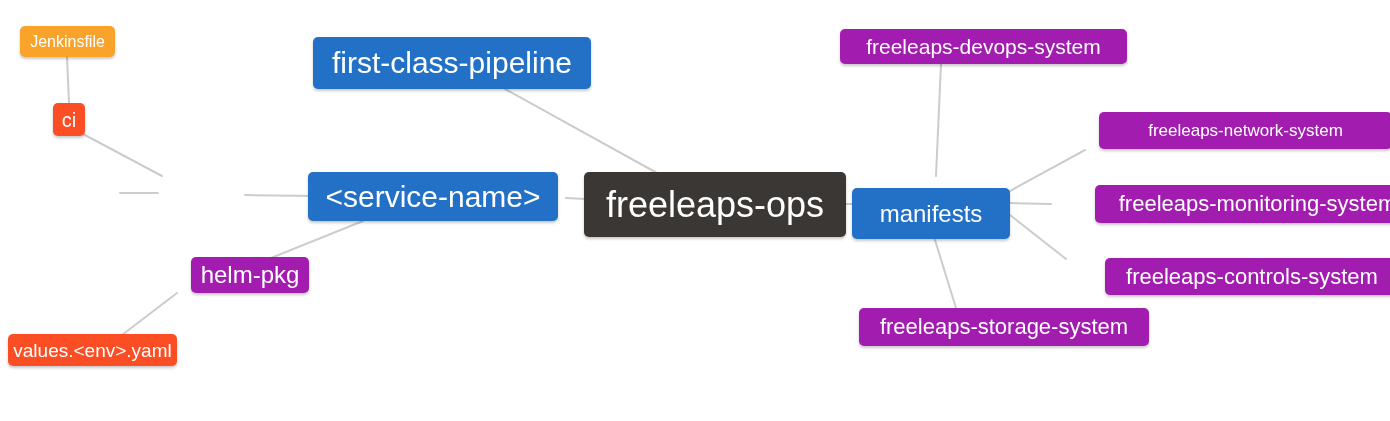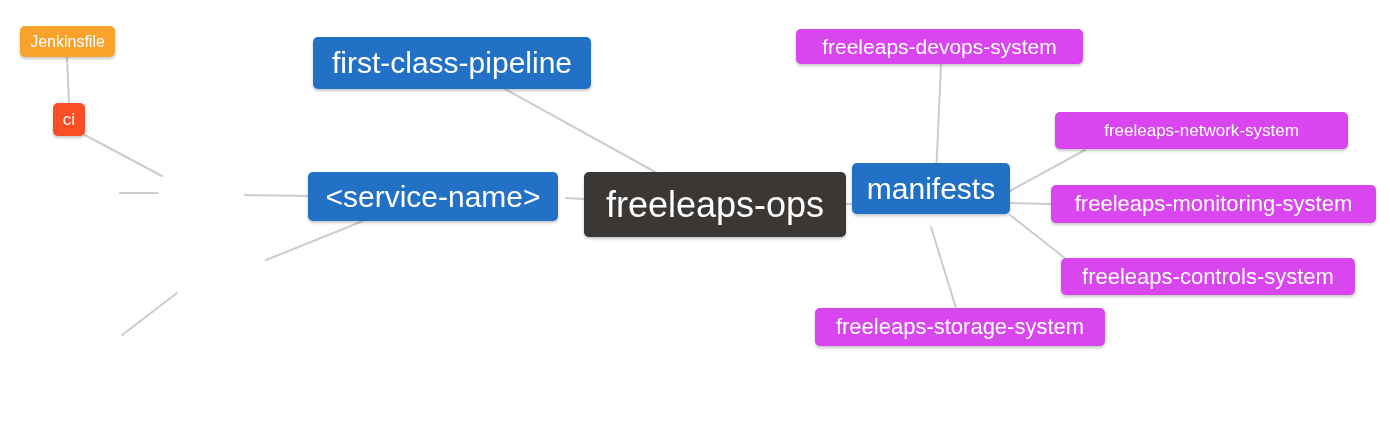--- a/index.html
+++ b/index.html
@@ -31,21 +31,21 @@
     color: #ffffff;
     border-radius: 5px;
     box-shadow: 0 2px 3px rgba(0,0,0,0.22);
     white-space: nowrap;
     box-sizing: border-box;
     cursor: pointer;
     line-height: 1;
   }
   .lv-root { background: #3b3734; }
   .lv-blue { background: #2271c6; }
-  .lv-green { background: #d946ef; }
+  .lv-green { background: #a21caf; margin-left: 44px; }
   .lv-red { background: #fb4e24; }
   .lv-amber { background: #f9a32b; }
 </style>
 </head>
 <body>
 
 <div id="canvas">
 
   <svg id="edges" viewBox="0 0 1390 421" xmlns="http://www.w3.org/2000/svg">
     <line x1="67" y1="57" x2="69" y2="103"></line>
@@ -59,37 +59,39 @@
     <line x1="846" y1="204" x2="852" y2="204"></line>
     <line x1="936" y1="176" x2="941" y2="64"></line>
     <line x1="1010" y1="191" x2="1085" y2="150"></line>
     <line x1="1010" y1="203" x2="1051" y2="204"></line>
     <line x1="1010" y1="215" x2="1066" y2="259"></line>
     <line x1="931" y1="227" x2="956" y2="308"></line>
   </svg>
 
   <div class="node lv-amber" style="left:20px;top:26px;width:95px;height:31px;font-size:16px">Jenkinsfile</div>
 
-  <div class="node lv-red" style="left:53px;top:103px;width:32px;height:33px;font-size:17px">ci</div>
+  <div class="node lv-red" style="left:53px;top:103px;width:32px;height:33px;font-size:20px">ci</div>
 
 
 
   <div class="node lv-blue" style="left:308px;top:172px;width:250px;height:49px;font-size:30px">&lt;service-name&gt;</div>
 
   <div class="node lv-blue" style="left:313px;top:37px;width:278px;height:52px;font-size:30px">first-class-pipeline</div>
 
   <div class="node lv-root" style="left:584px;top:172px;width:262px;height:65px;font-size:36px">freeleaps-ops</div>
 
-  <div class="node lv-blue" style="left:852px;top:163px;width:158px;height:51px;font-size:30px">manifests</div>
+  <div class="node lv-blue" style="left:852px;top:188px;width:158px;height:51px;font-size:24px">manifests</div>
 
   <div class="node lv-green" style="left:796px;top:29px;width:287px;height:35px;font-size:21px">freeleaps-devops-system</div>
 
   <div class="node lv-green" style="left:1055px;top:112px;width:293px;height:37px;font-size:17px">freeleaps-network-system</div>
 
   <div class="node lv-green" style="left:1051px;top:185px;width:325px;height:38px;font-size:22px">freeleaps-monitoring-system</div>
 
   <div class="node lv-green" style="left:815px;top:308px;width:290px;height:38px;font-size:22px">freeleaps-storage-system</div>
 
   <div class="node lv-green" style="left:1061px;top:258px;width:294px;height:37px;font-size:22px">freeleaps-controls-system</div>
 
+  <div class="node lv-green" style="left:147px;top:257px;width:118px;height:36px;font-size:24px">helm-pkg</div>
 
+  <div class="node lv-red" style="left:8px;top:334px;width:169px;height:32px;font-size:19px">values.&lt;env&gt;.yaml</div>
 
 </div>
 
 </body></html>

